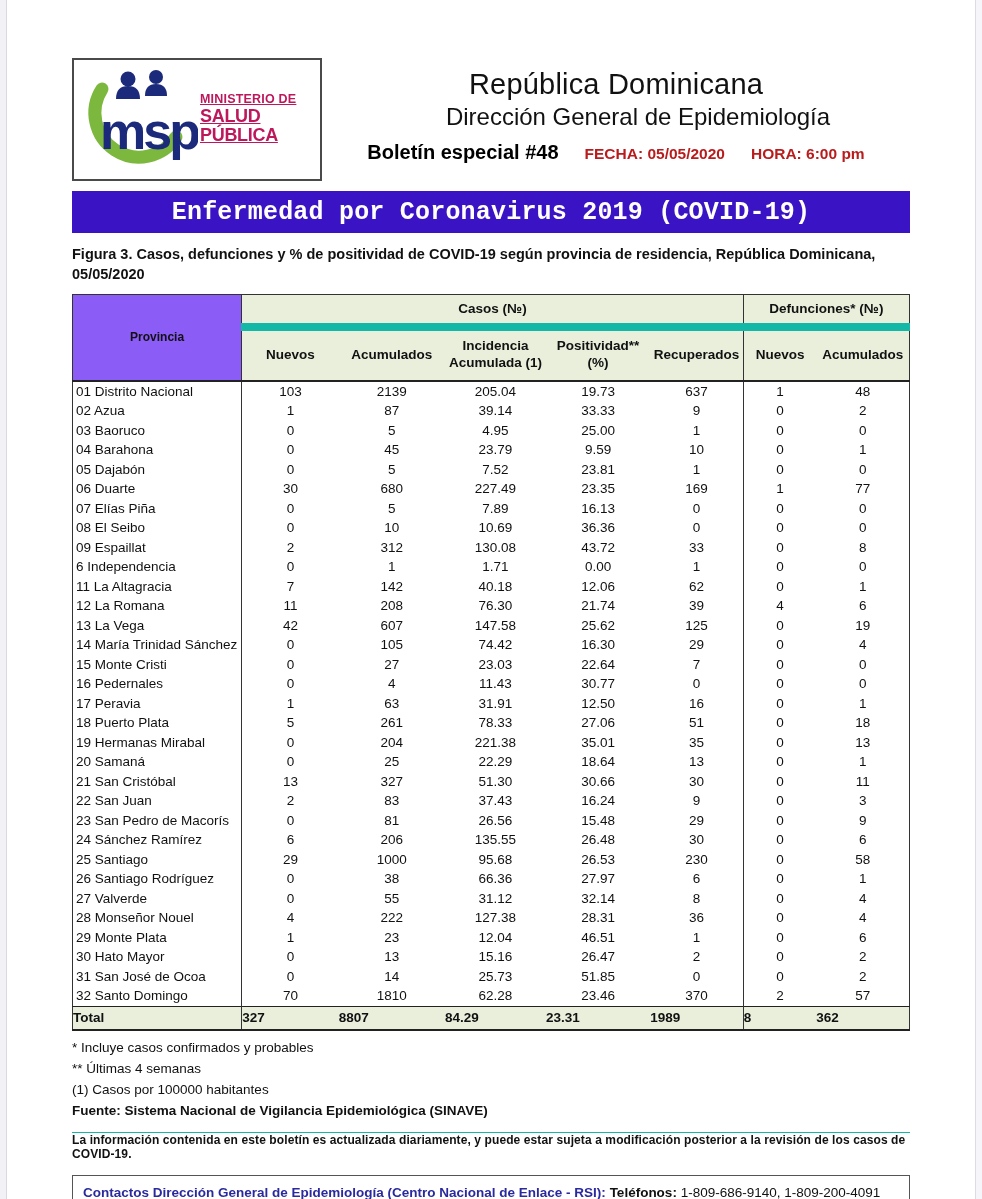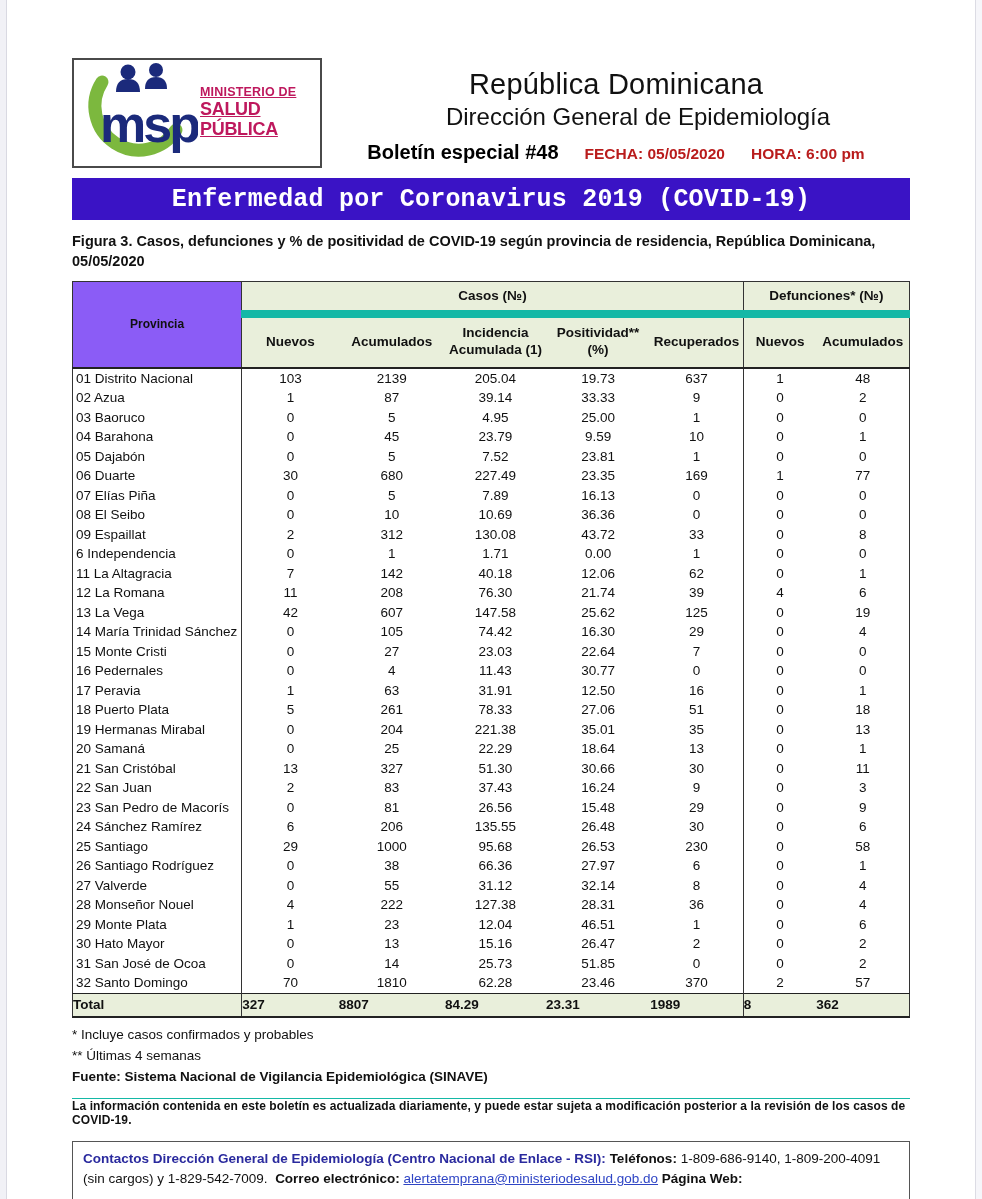--- a/index.html
+++ b/index.html
@@ -4,21 +4,21 @@
 <style>
   * { margin:0; padding:0; box-sizing:border-box; }
   html,body { width:982px; background:#ffffff; font-family:"Liberation Sans", sans-serif; color:#111; }
   body { position:relative; min-height:1199px; }
   .page-edge-left { position:absolute; left:0; top:0; bottom:0; width:7px; background:#f1f1f6; border-right:1px solid #d9d9e2; }
   .page-edge-right { position:absolute; right:0; top:0; bottom:0; width:7px; background:#f6f6fa; border-left:1px solid #dcdce4; }
   .page { padding:58px 72px 0 72px; }
 
   
   .header-row { display:flex; align-items:flex-start; }
-  .logo-box { width:250px; height:110px; border:2px solid #4a4a4a; display:flex; align-items:center; padding:4px 6px; flex-shrink:0; background:#fff; }
+  .logo-box { width:250px; height:123px; border:2px solid #4a4a4a; display:flex; align-items:center; padding:4px 6px; flex-shrink:0; background:#fff; }
   .logo-text { color:#be185d; line-height:1.1; margin-left:2px;text-decoration:underline; }
   .logo-text .l1 { font-size:12.5px; font-weight:bold; letter-spacing:.2px; }
   .logo-text .l2 { font-size:18px; font-weight:bold; letter-spacing:-.3px; }
   .header-titles { flex:1; text-align:center; padding-top:10px; }
   .hd-title { font-size:29px; letter-spacing:.2px; }
   .hd-subtitle { font-size:24px; margin-top:2px;padding-left:44px; }
   .bulletin-row { margin-top:10px; display:flex; justify-content:center; align-items:baseline; gap:26px; }
   .bulletin { font-size:20px; font-weight:bold; color:#000000; }
   .fecha, .hora { font-size:15.5px; font-weight:bold; color:#b91c1c; }
 
@@ -465,20 +465,21 @@
         <td>1989</td>
         <td class="c-defn">8</td>
         <td>362</td>
       </tr>
     </tfoot>
   </table>
 
   <div class="notes">
     <div>* Incluye casos confirmados y probables</div>
     <div>** Últimas 4 semanas</div>
+    <div>(1) Casos por 100000 habitantes</div>
     <div class="fuente">Fuente: Sistema Nacional de Vigilancia Epidemiológica (SINAVE)</div>
   </div>
 
   <div class="disclaimer">La información contenida en este boletín es actualizada diariamente, y puede estar sujeta a modificación posterior a la revisión de los casos de COVID-19.</div>
 
   <div class="contact-box">
     <span class="navy-b">Contactos Dirección General de Epidemiología (Centro Nacional de Enlace - RSI):</span><span class="sp"> </span><span class="blk-b">Teléfonos:</span><span class="sp"> </span><span>1-809-686-9140, 1-809-200-4091 (sin cargos) y 1-829-542-7009.</span><span class="sp">  </span><span class="blk-b">Correo electrónico:</span><span class="sp"> </span><a class="lnk">alertatemprana@ministeriodesalud.gob.do</a><span class="sp"> </span><span class="blk-b">Página Web:</span>
   </div>
 
 </div>

